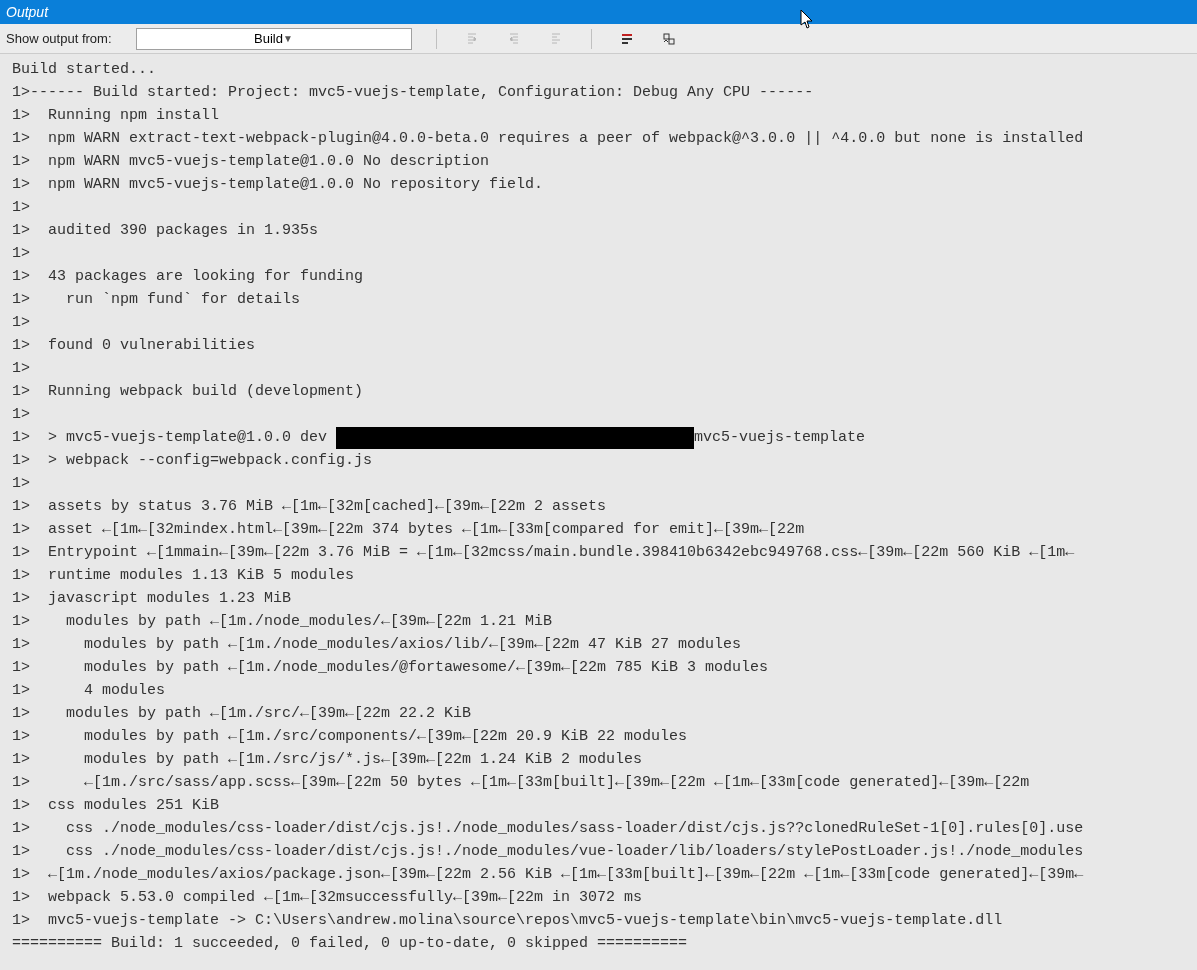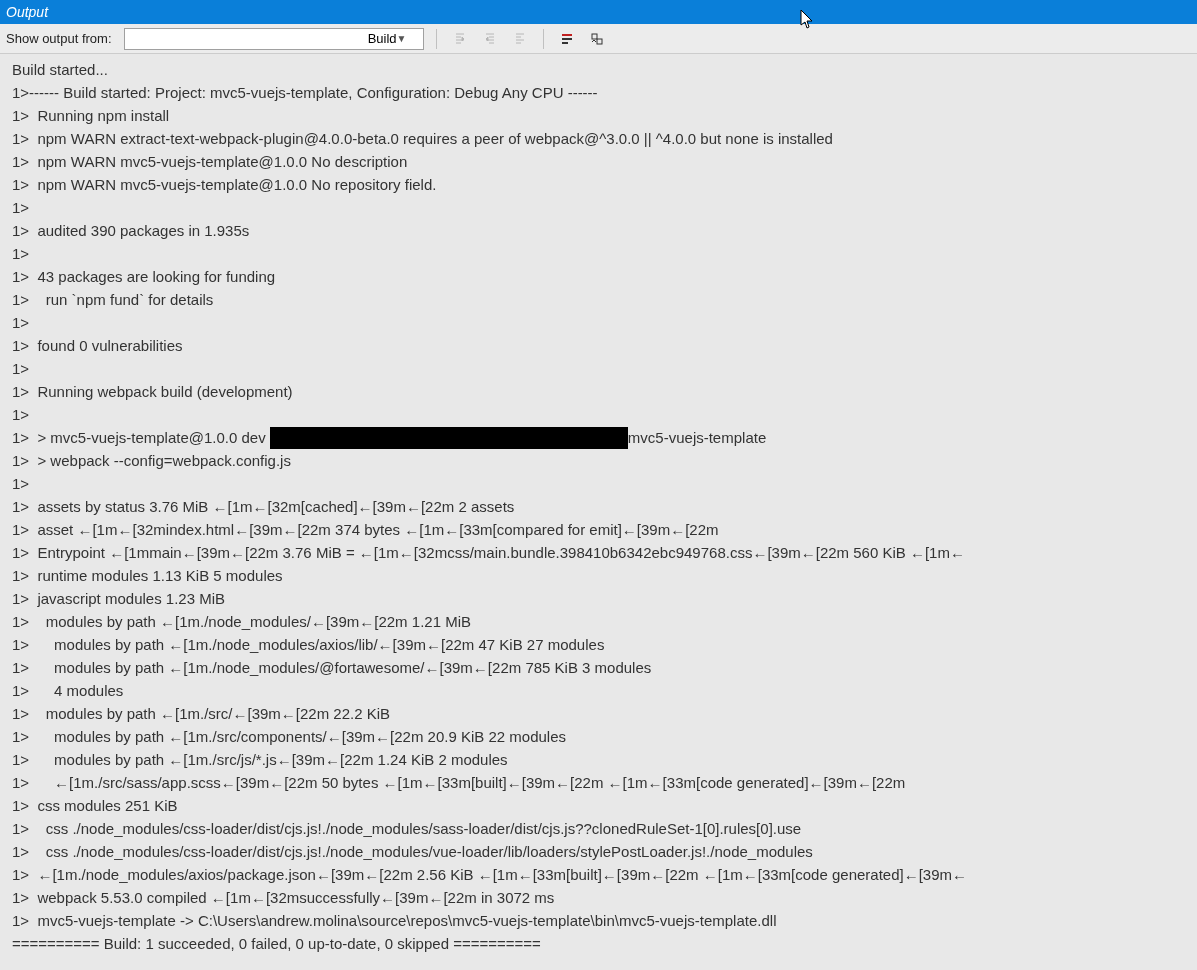--- a/index.html
+++ b/index.html
@@ -30,37 +30,37 @@
     height: 20px;
     pointer-events: none;
   }
   .toolbar {
     background: #ececec;
     border-bottom: 1px solid #ccc;
     height: 30px;
     display: flex;
     align-items: center;
     padding: 0 6px;
-    gap: 8px;
+    gap: 20px;
     font-size: 13px;
   }
   .toolbar-label {
     color: #222;
     margin-right: 4px;
   }
   .source-select {
-    width: 300px;
+    width: 276px;
     height: 22px;
     border: 1px solid #a0a0a0;
     background: #fff;
-    padding: 0 16px;
+    padding: 0 0;
     font-size: 13px;
     display: flex;
     align-items: center;
-    justify-content: flex-end;
+    justify-content: center;
     cursor: pointer;
   }
   .sep {
     width: 1px;
     height: 20px;
     background: #c0c0c0;
     margin: 0 4px;
   }
   .tbtn {
     width: 22px;
@@ -72,21 +72,21 @@
     border: 1px solid transparent;
     cursor: pointer;
   }
   .tbtn svg { width: 14px; height: 14px; }
   .tbtn.disabled { opacity: .45; cursor: default; }
   .tbtn.wordwrap svg line:first-child { stroke:#c02020; }
   .output-area {
     flex: 1;
     background: #e8e8e8;
     color: #333;
-    font-family: Liberation Sans, sans-serif;
+    font-family: Liberation Mono, monospace;
     font-size: 15px;
     line-height: 23px;
     padding: 4px 0 4px 12px;
     white-space: pre;
     overflow: hidden;
     position: relative;
   }
   .redact {
     display: inline-block;
     background: #000;

